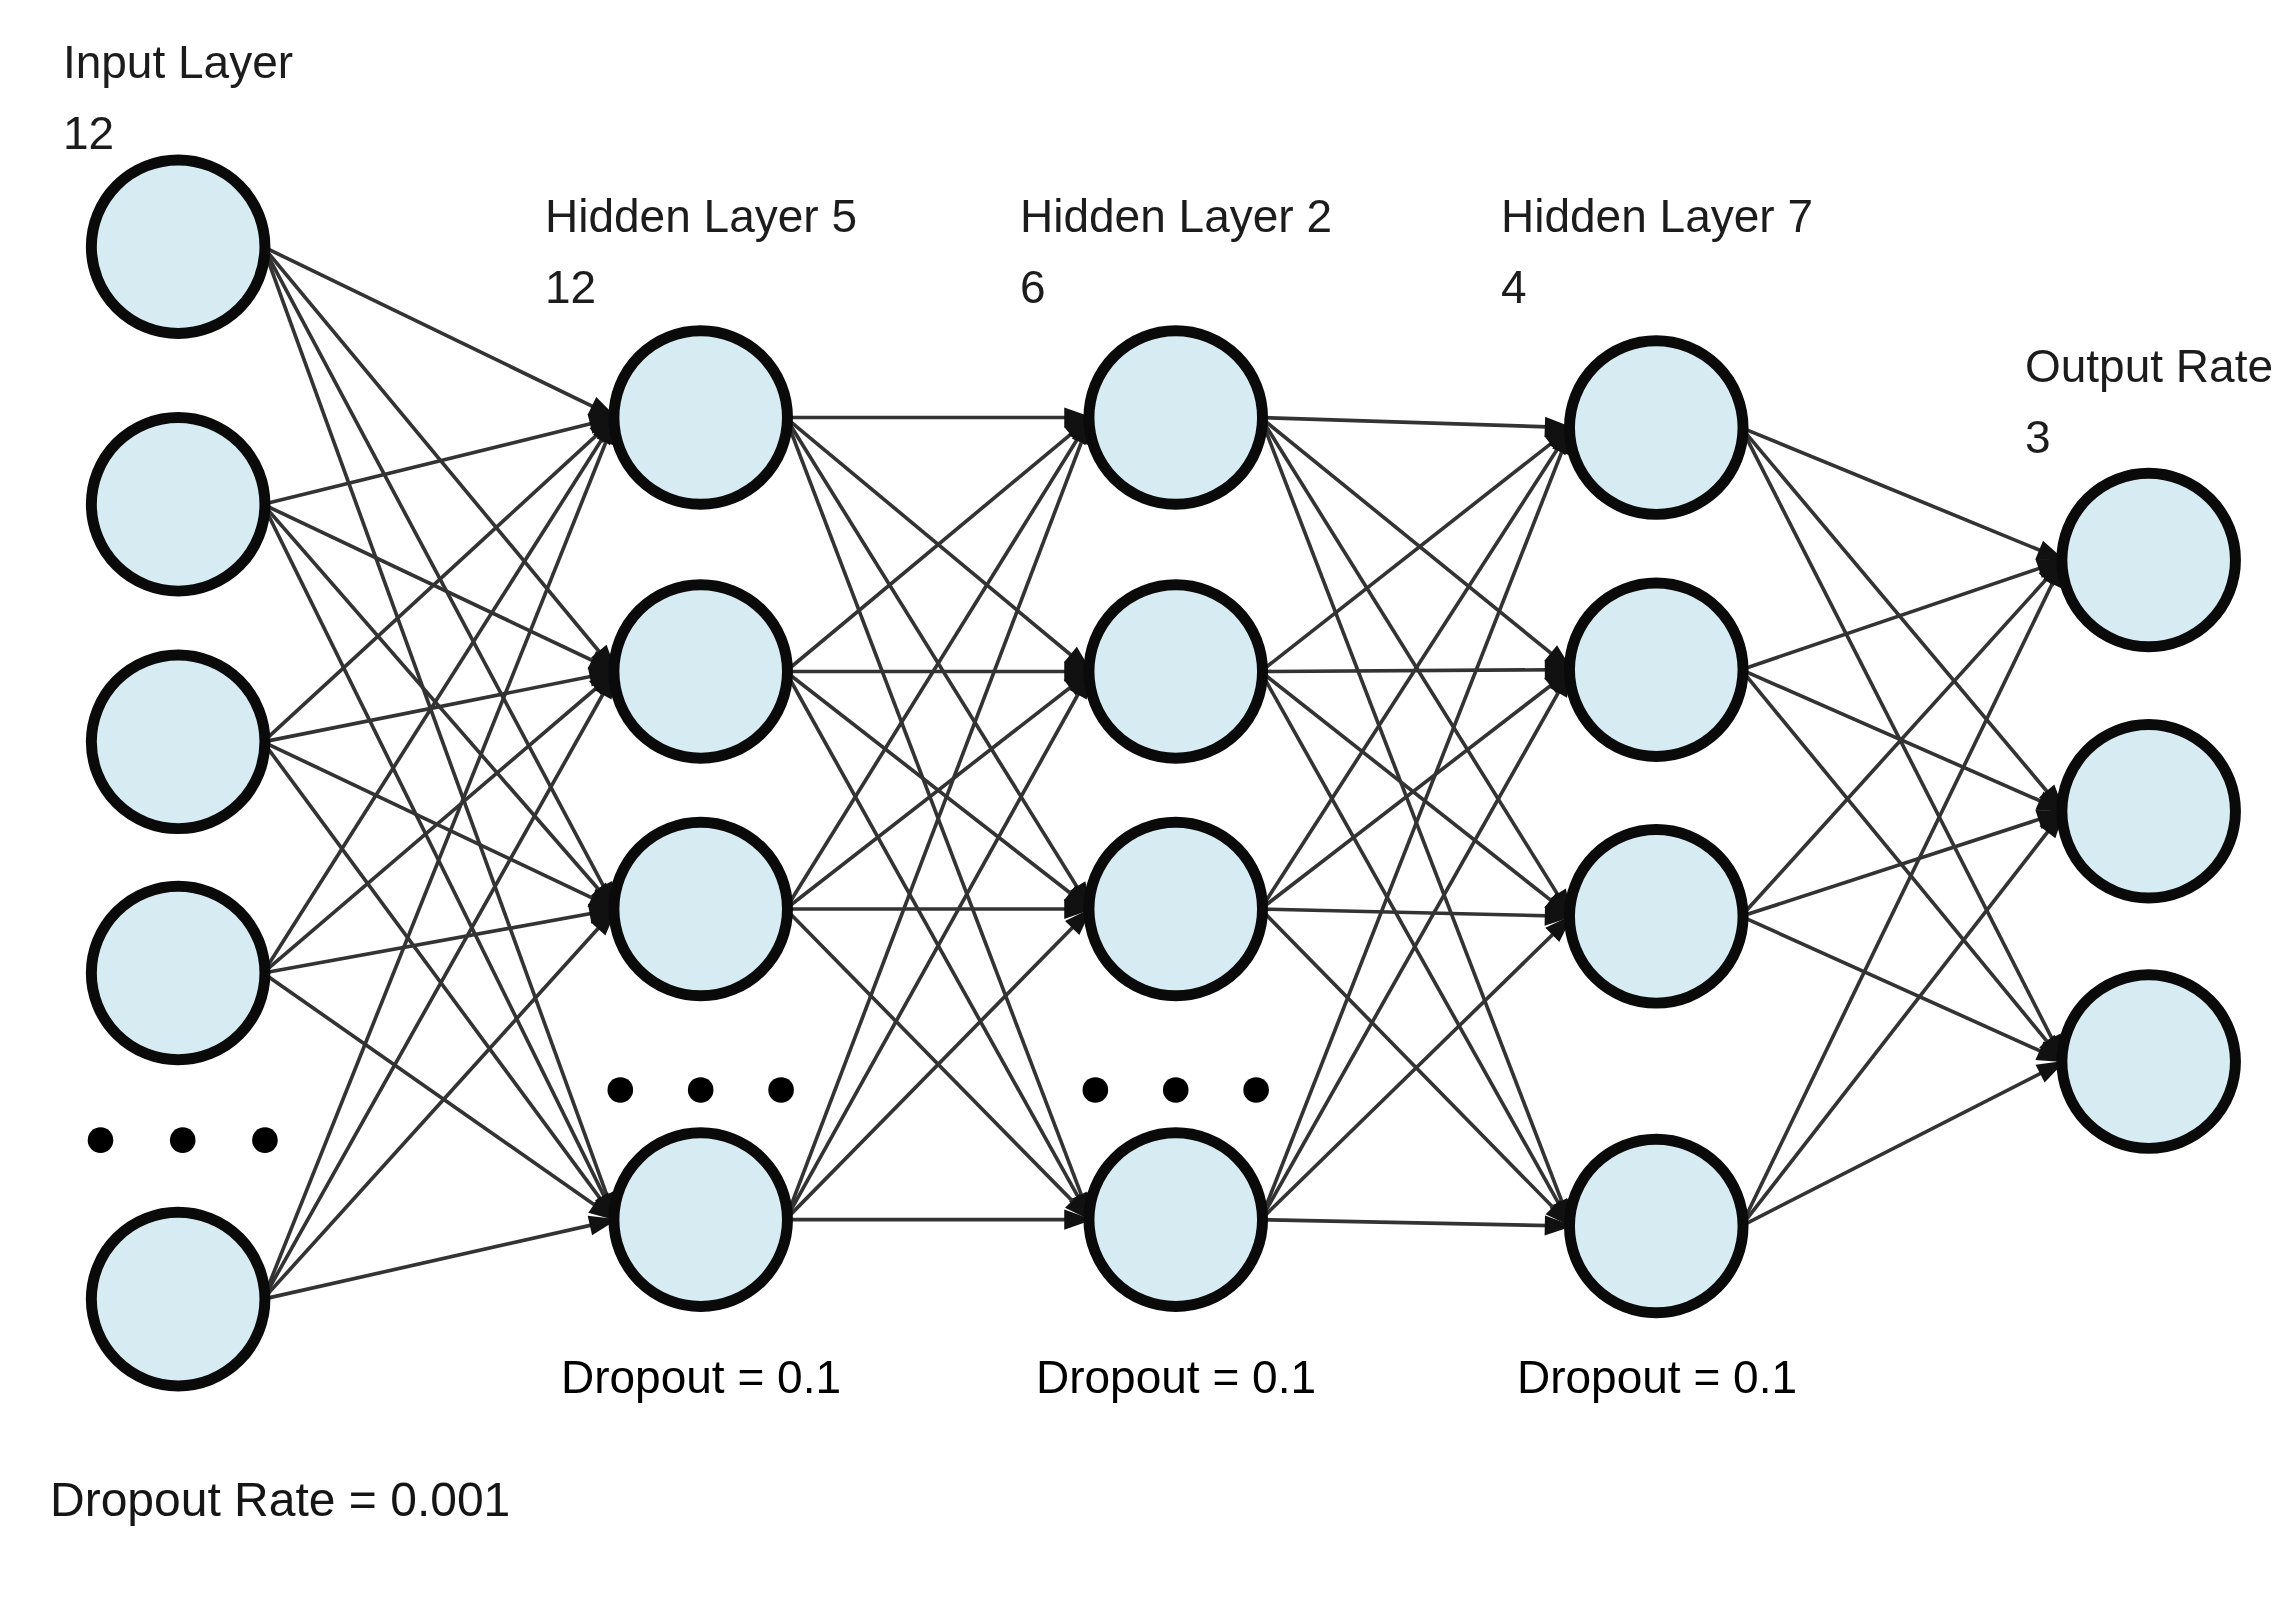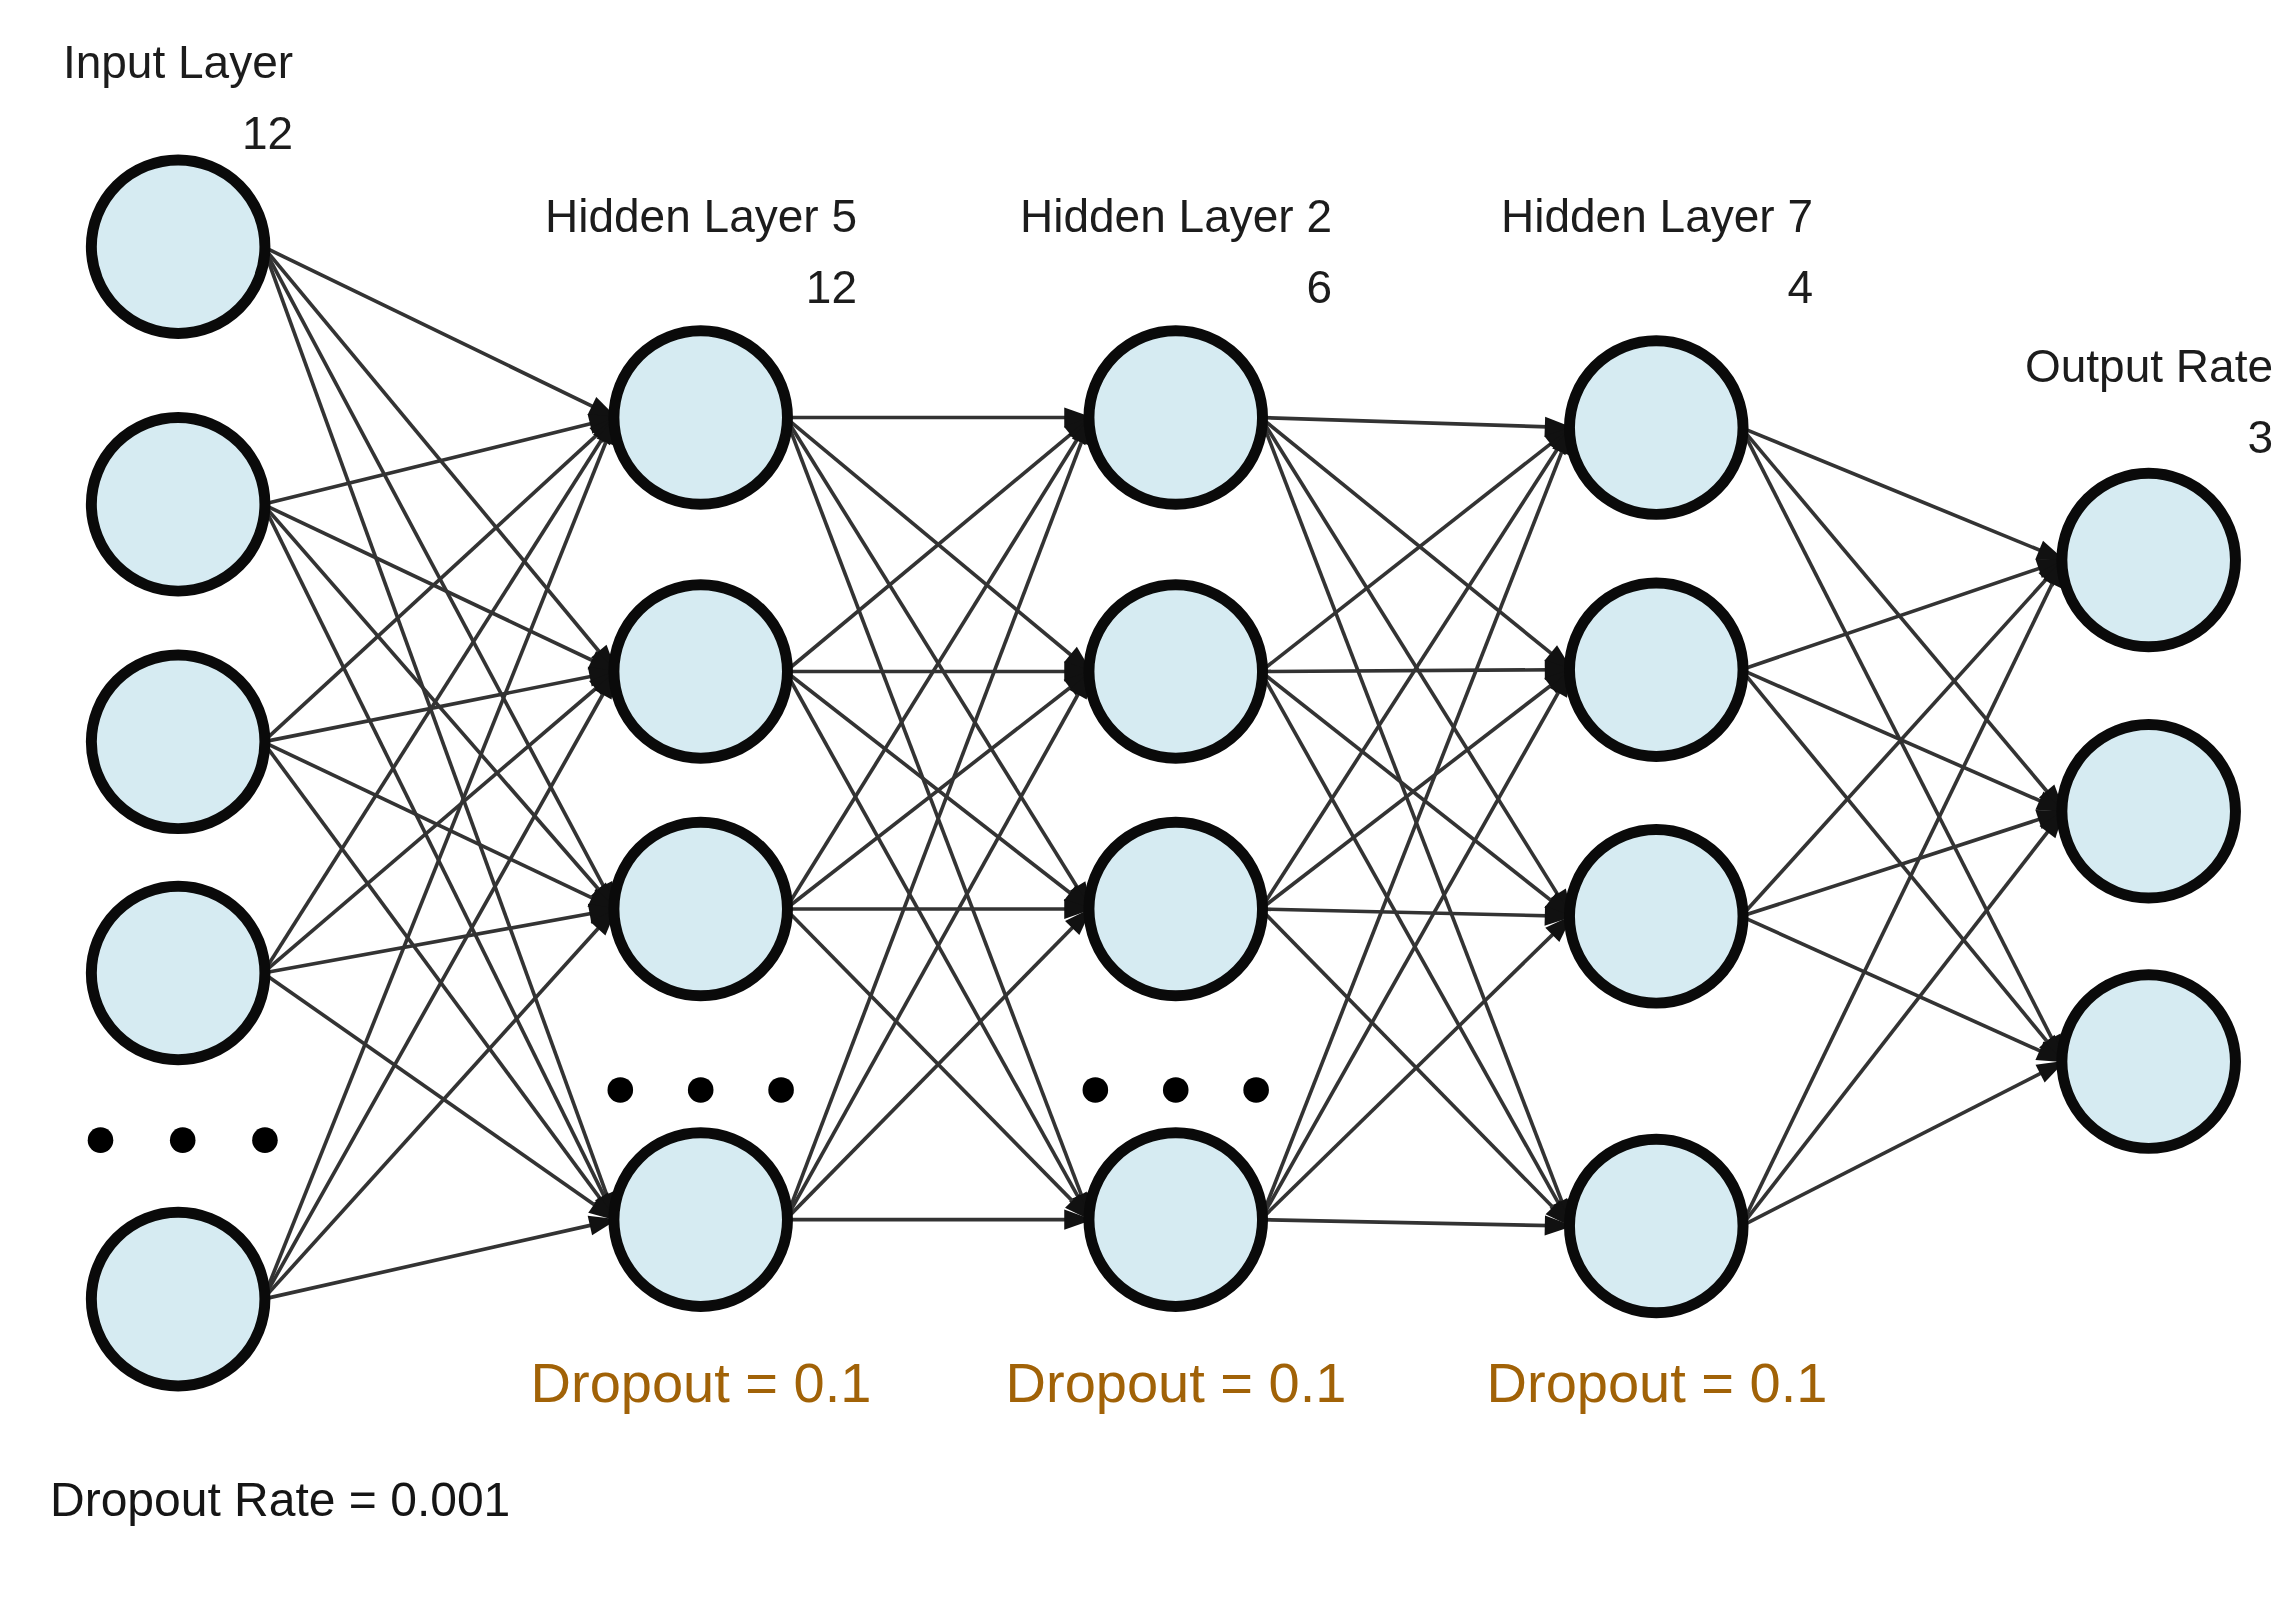--- a/index.html
+++ b/index.html
@@ -7,32 +7,32 @@
     width:2293px;height:1618px;
     background:#ffffff;
     font-family:"Liberation Sans", sans-serif;
     position:relative;
     overflow:hidden;
   }
   #net-svg{position:absolute;left:0;top:0;width:2293px;height:1618px;}
   .layer-label{
     position:absolute;
     transform:translateX(-50%);
-    text-align:right;
+    text-align:left;
     font-size:46px;
     line-height:71px;
     color:#1c1c1c;
     white-space:nowrap;
   }
   .dropout-label{
     position:absolute;
     transform:translateX(-50%);
     text-align:center;
-    font-size:56px;
-    color:#a16207;
+    font-size:46px;
+    color:#000000;
     white-space:nowrap;
   }
   .hyperparams{
     position:absolute;
     left:50px;
     top:1462px;
     font-size:48px;
     line-height:75px;
     color:#151515;
     white-space:nowrap;

